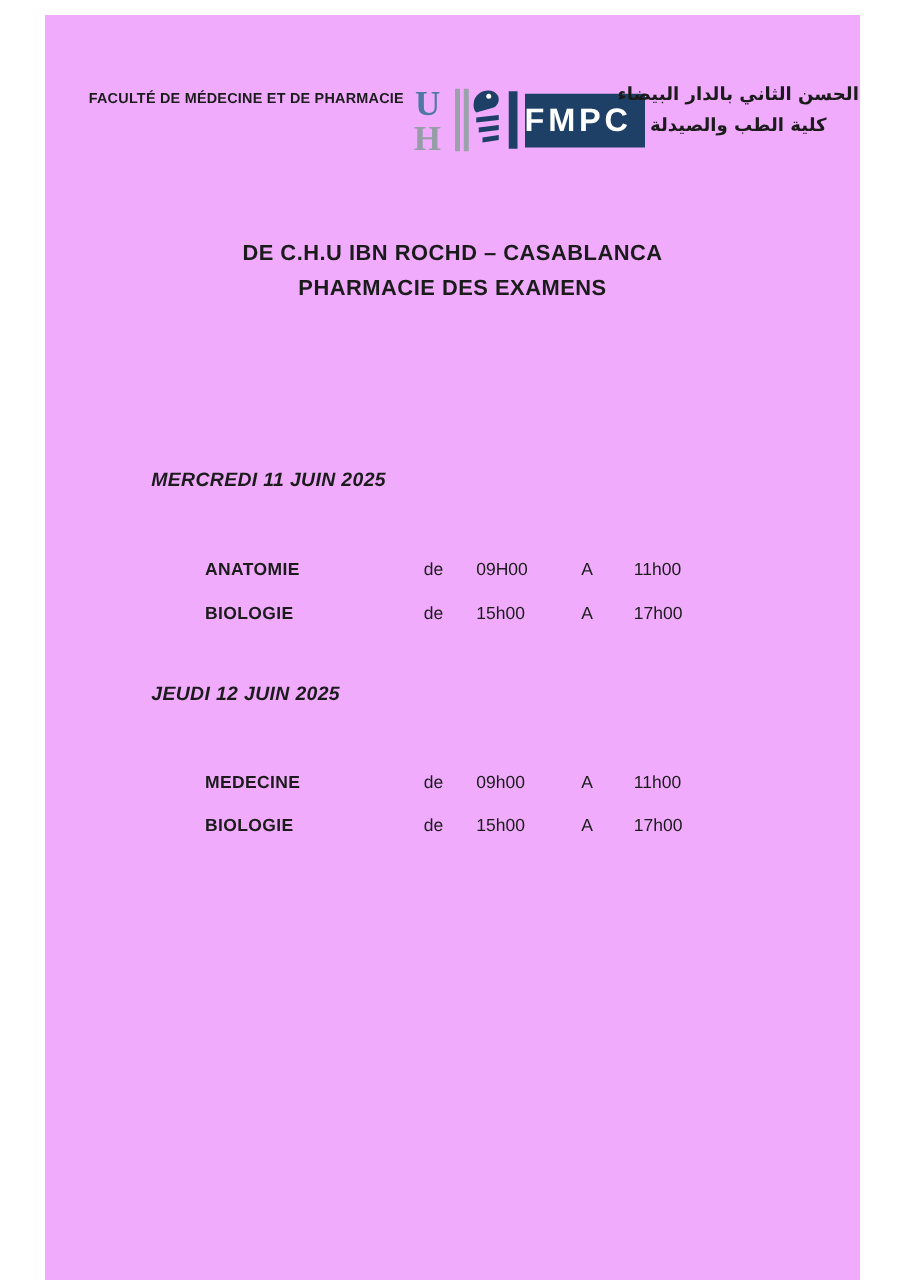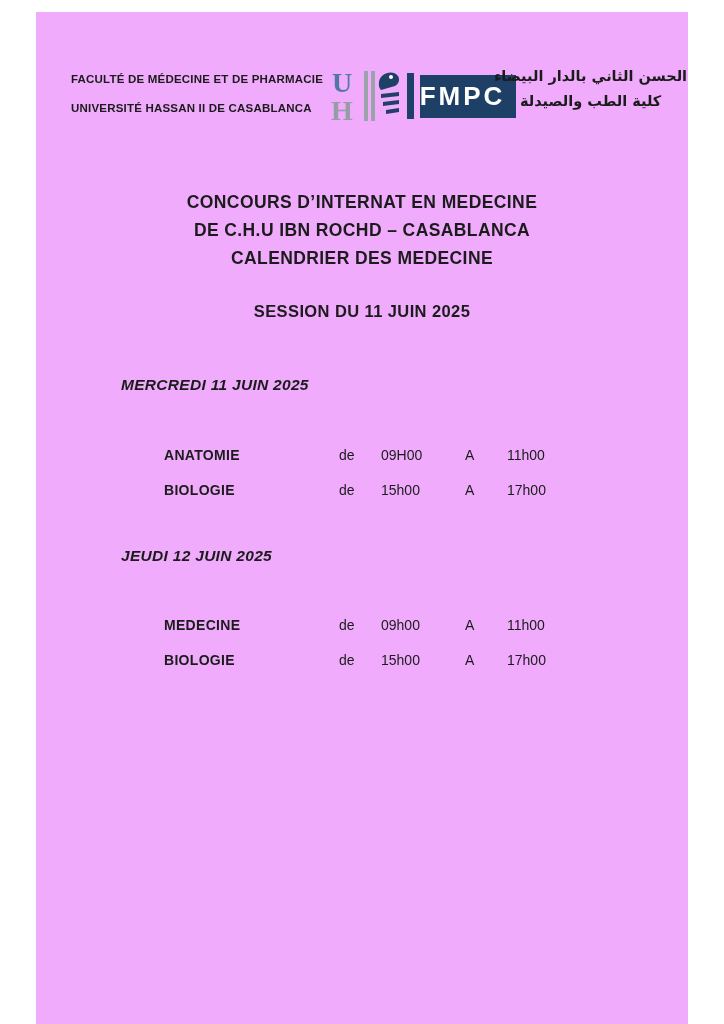--- a/index.html
+++ b/index.html
@@ -58,21 +58,20 @@
 </style>
 </head>
 <body>
 
 <div class="page">
 
   <div class="header">
 
     <div class="header-left">
       <p class="hline">FACULTÉ DE MÉDECINE ET DE PHARMACIE</p>
-      <p class="hline">UNIVERSITÉ HASSAN II DE CASABLANCA</p>
     </div>
 
     <div class="logo">
       <svg class="uh2-mark" width="70" height="56" viewBox="0 0 70 56" aria-hidden="true">
         <text x="1" y="24" font-size="28" font-weight="bold" font-family="Liberation Serif, serif" fill="#4f79a3">U</text>
         <text x="0" y="52" font-size="28" font-weight="bold" font-family="Liberation Serif, serif" fill="#959da6">H</text>
         <rect x="33" y="3" width="4" height="50" fill="#9aa2aa"></rect>
         <rect x="40" y="3" width="4" height="50" fill="#9aa2aa"></rect>
         <path d="M48 14 C 49 5, 62 1, 67 8 C 69 11, 68 16, 64 18 L 50 22 C 48 20, 47.5 17, 48 14 Z" fill="#1e4066"></path>
         <circle cx="60" cy="9" r="2" fill="#ffffff"></circle>
@@ -85,26 +84,24 @@
     </div>
 
     <div class="header-right">
       <p class="hline" dir="rtl">جامعة الحسن الثاني بالدار البيضاء</p>
       <p class="hline" dir="rtl">كلية الطب والصيدلة</p>
     </div>
 
   </div>
 
   <div class="title-block">
-    <p class="title-line">CONCOURS D’INTERNAT EN MEDECINE</p>
     <p class="title-line">DE C.H.U IBN ROCHD – CASABLANCA</p>
-    <p class="title-line">CALENDRIER DES MEDECINE</p>
+    <p class="title-line">PHARMACIE DES EXAMENS</p>
   </div>
 
-  <div class="session-title">SESSION DU 11 JUIN 2025</div>
 
   <div class="day-heading day-1">MERCREDI 11 JUIN 2025</div>
 
   <div class="exam-table table-1">
     <div class="exam-row">
       <span class="exam-subject">ANATOMIE</span>
       <span class="exam-cell">de</span>
       <span class="exam-cell">09H00</span>
       <span class="exam-cell">A</span>
       <span class="exam-cell">11h00</span>

